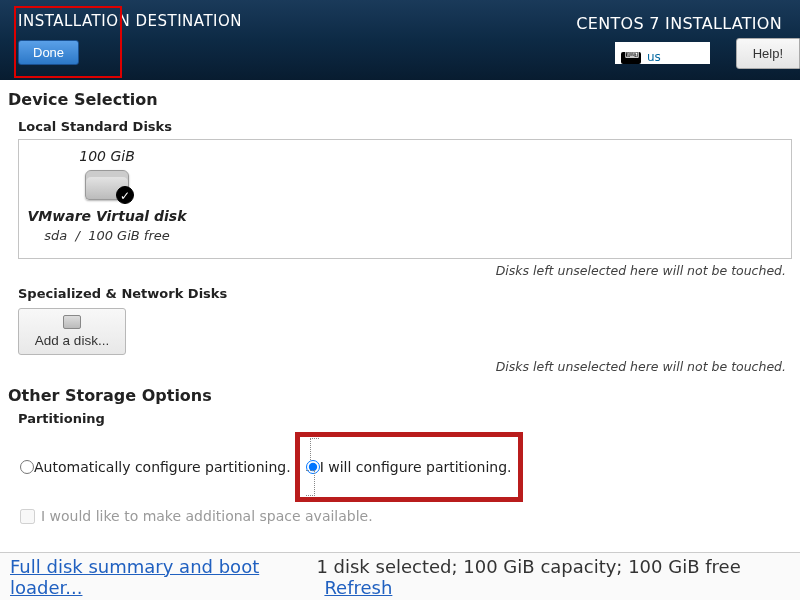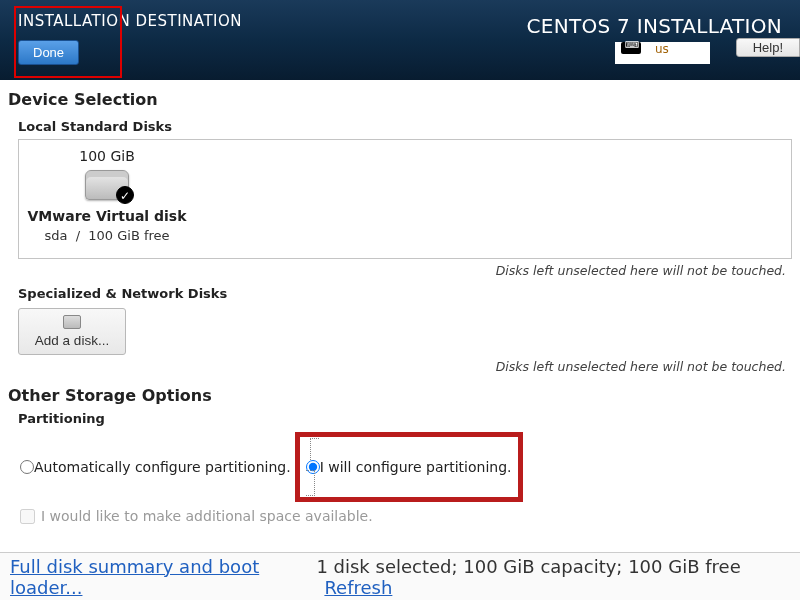--- a/index.html
+++ b/index.html
@@ -14,21 +14,21 @@
     .header {
       height: 80px;
       background: linear-gradient(to bottom, #1a3a5a 0%, #0d2a45 50%, #081c30 100%);
       color: #fff;
       padding: 12px 18px 0 18px;
       position: relative;
     }
     .header-title { font-size: 15px; font-weight: 400; letter-spacing: 0.5px; }
     .header-subtitle {
       position: absolute; top: 14px; right: 18px;
-      font-size: 20px; letter-spacing: 0.3px;
+      font-size: 16px; letter-spacing: 0.3px;
       text-align: right;
     }
     .done-btn {
       margin-top: 10px;
       padding: 4px 14px;
       background: linear-gradient(to bottom, #5aa0e8, #2c78c8);
       border: 1px solid #1a5090;
       border-radius: 3px;
       color: #fff; font-size: 13px;
       cursor: pointer;
@@ -36,58 +36,58 @@
     .done-highlight {
       position: absolute;
       top: 6px; left: 14px;
       width: 108px; height: 72px;
       border: 2px solid #d00;
       pointer-events: none;
     }
     .lang-pill {
       position: absolute; top: 42px; right: 90px;
       min-width: 95px; height: 22px;
-      background: #fff; color: #a16207;
-      display: flex; align-items: flex-start;
-      padding: 0 6px; gap: 14px;
+      background: #fff; color: #0369a1;
+      display: flex; align-items: flex-end;
+      padding: 0 6px; gap: 6px;
       font-size: 12px;
     }
     .kb-icon {
       width: 20px; height: 12px;
       background: #000;
       border-radius: 2px;
       position: relative;
     }
     .kb-icon::after {
       content: "⌨";
       color: #fff; font-size: 10px;
       position: absolute; top: -3px; left: 4px;
     }
     .help-btn {
       position: absolute; top: 38px; right: 0;
-      padding: 1px 16px;
+      padding: 7px 16px;
       background: linear-gradient(#f8f8f8, #e5e5e5);
       border: 1px solid #aaa;
       border-radius: 3px 0 0 3px;
       font-size: 13px; color: #333;
       cursor: pointer;
     }
     .content { padding: 6px 8px 0 8px; }
     .section-title { font-size: 16px; font-weight: bold; margin: 4px 0 4px 0; }
     .desc { font-size: 14.5px; color: #2a2a2a; padding: 2px 12px 6px 12px; line-height: 1.35; }
     .sub-heading { font-size: 13px; font-weight: bold; padding: 6px 0 3px 10px; }
     .disk-area {
       margin: 2px 0 0 10px;
       border: 1px solid #c4c4c4;
       background: #fff;
       padding: 8px 8px 10px 8px;
       min-height: 120px;
       position: relative;
     }
-    .disk-card { width: 160px; text-align: center; }
+    .disk-card { width: 160px; text-align: center; font-style: italic; }
     .disk-size { font-size: 14px; margin-bottom: 6px; }
     .disk-icon {
       width: 44px; height: 30px; margin: 6px auto 2px auto;
       background: linear-gradient(#eee,#bbb);
       border-radius: 6px 6px 4px 4px;
       border: 1px solid #999;
       position: relative;
       box-shadow: inset 0 6px 0 #ccc, 0 1px 2px rgba(0,0,0,.3);
     }
     .disk-check {

